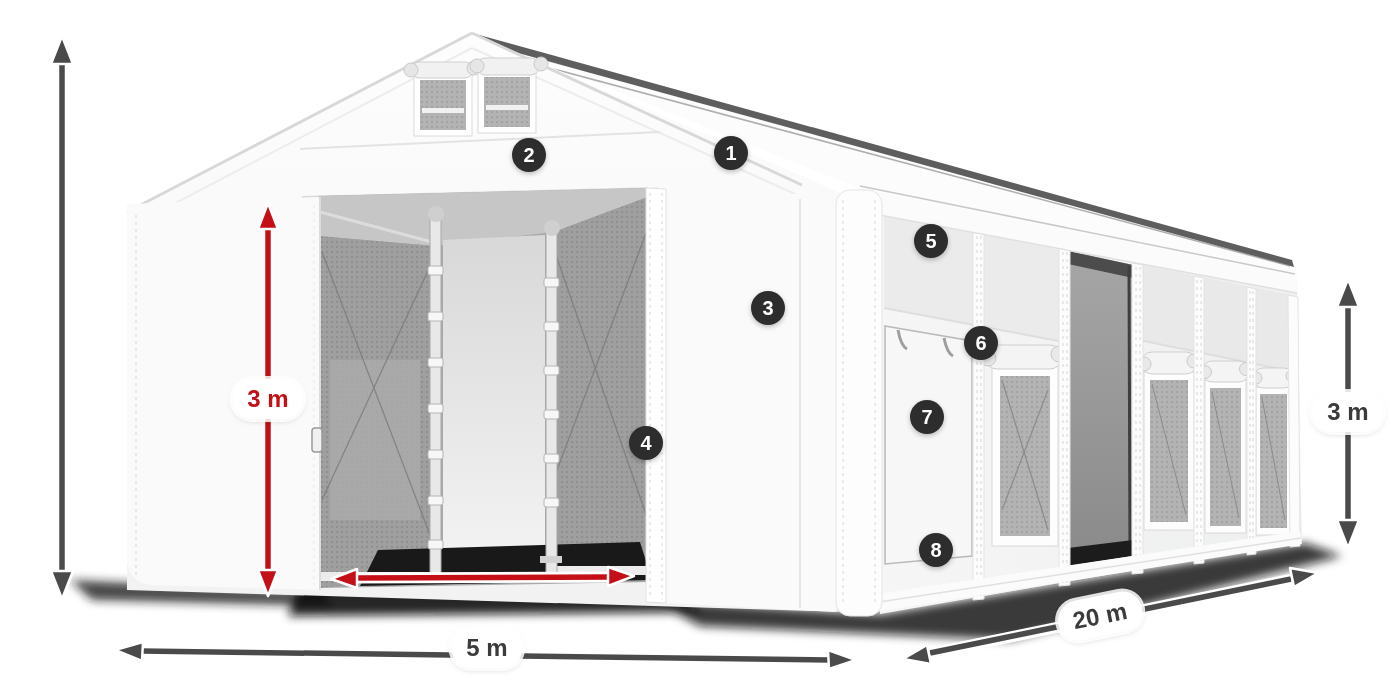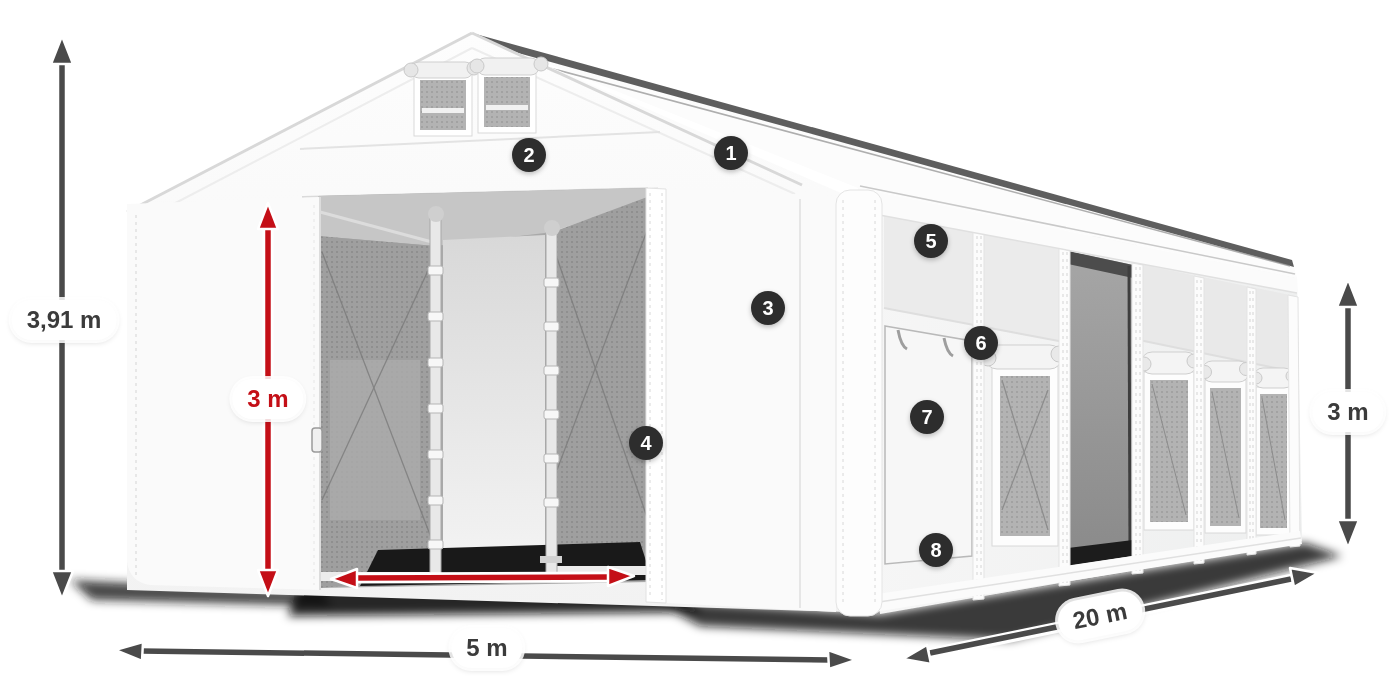--- a/index.html
+++ b/index.html
@@ -293,21 +293,20 @@
     <path class="hd" d="M1318,573 L1290,568 L1294,587 Z"></path>
   </g>
   <g>
     <line class="cas" x1="1348" y1="298" x2="1348" y2="530"></line>
     <line class="core" x1="1348" y1="303" x2="1348" y2="524"></line>
     <path class="hd" d="M1348,279 L1337,307 L1359,307 Z"></path>
     <path class="hd" d="M1348,548 L1337,520 L1359,520 Z"></path>
   </g>
 </svg>
 
-<div class="pill" style="left:64px;top:320px;">3,91 m</div>
 <div class="pill red" style="left:268px;top:399px;">3 m</div>
 <div class="pill" style="left:487px;top:648px;">5 m</div>
 <div class="pill rot" style="left:1100px;top:616px;">20 m</div>
 <div class="pill" style="left:1348px;top:412px;">3 m</div>
 
 <div class="marker" style="left:731px;top:153px;">1</div>
 <div class="marker" style="left:529px;top:155px;">2</div>
 <div class="marker" style="left:768px;top:308px;">3</div>
 <div class="marker" style="left:646px;top:443px;">4</div>
 <div class="marker" style="left:931px;top:241px;">5</div>

